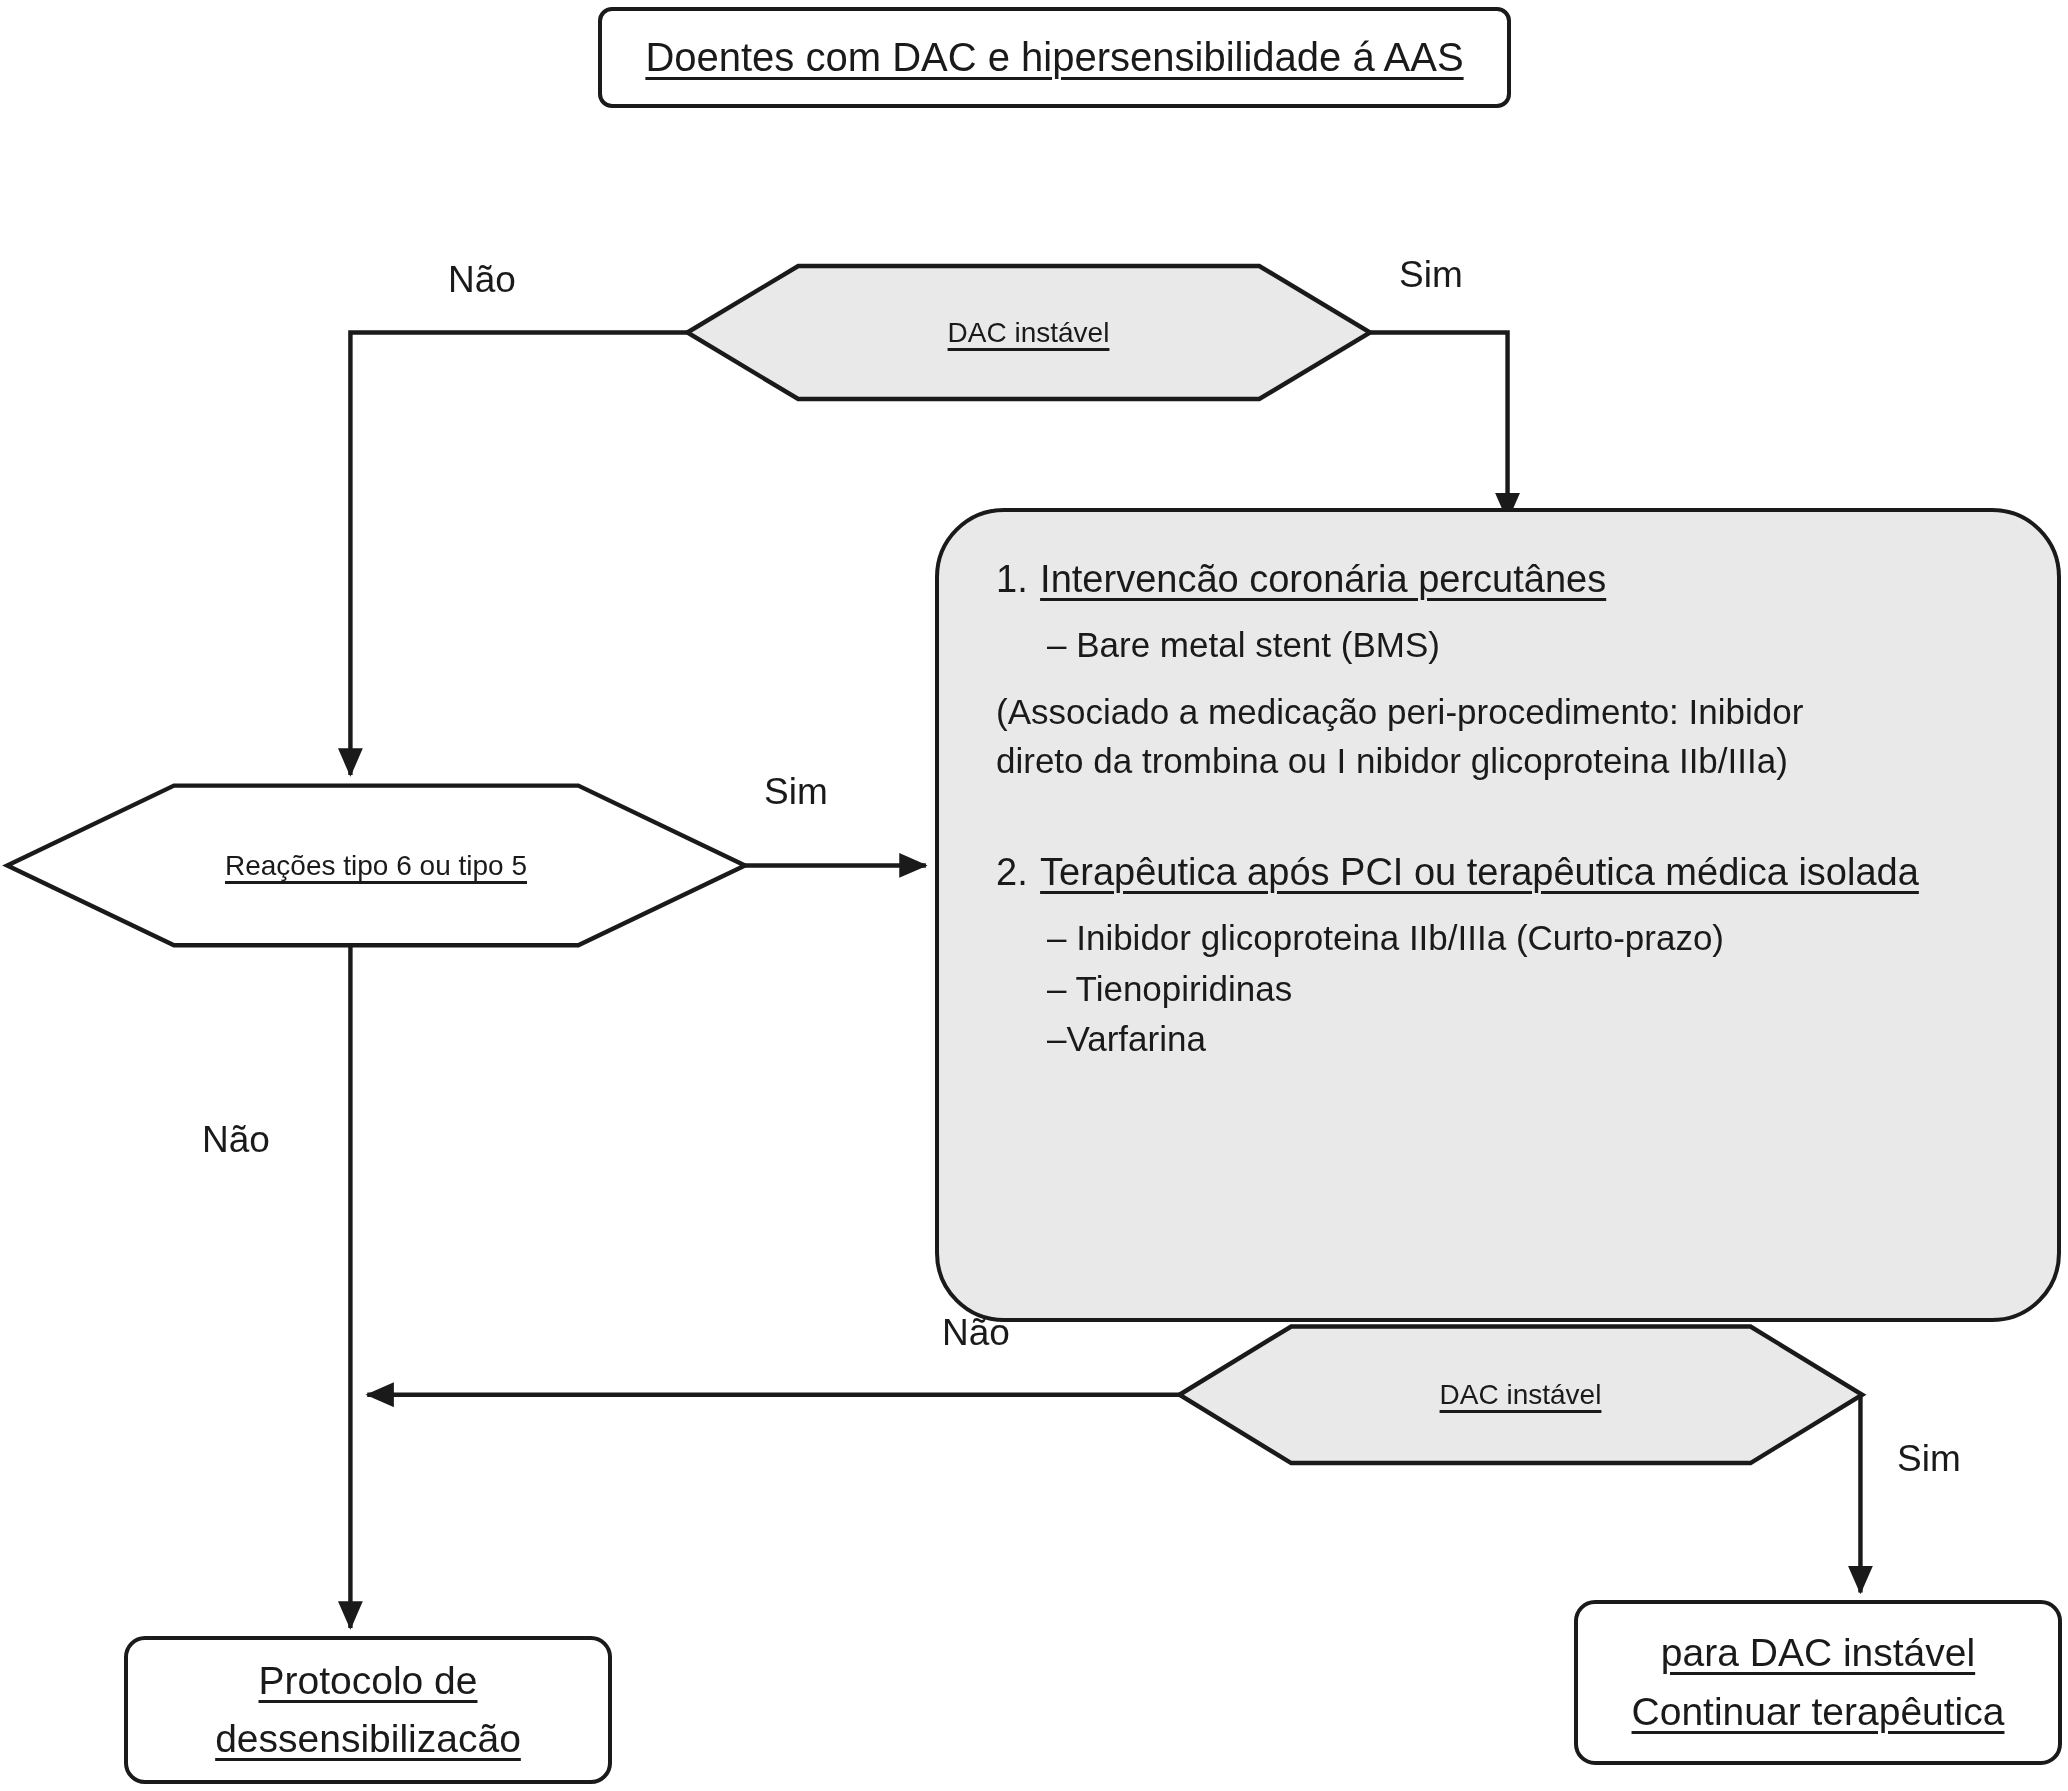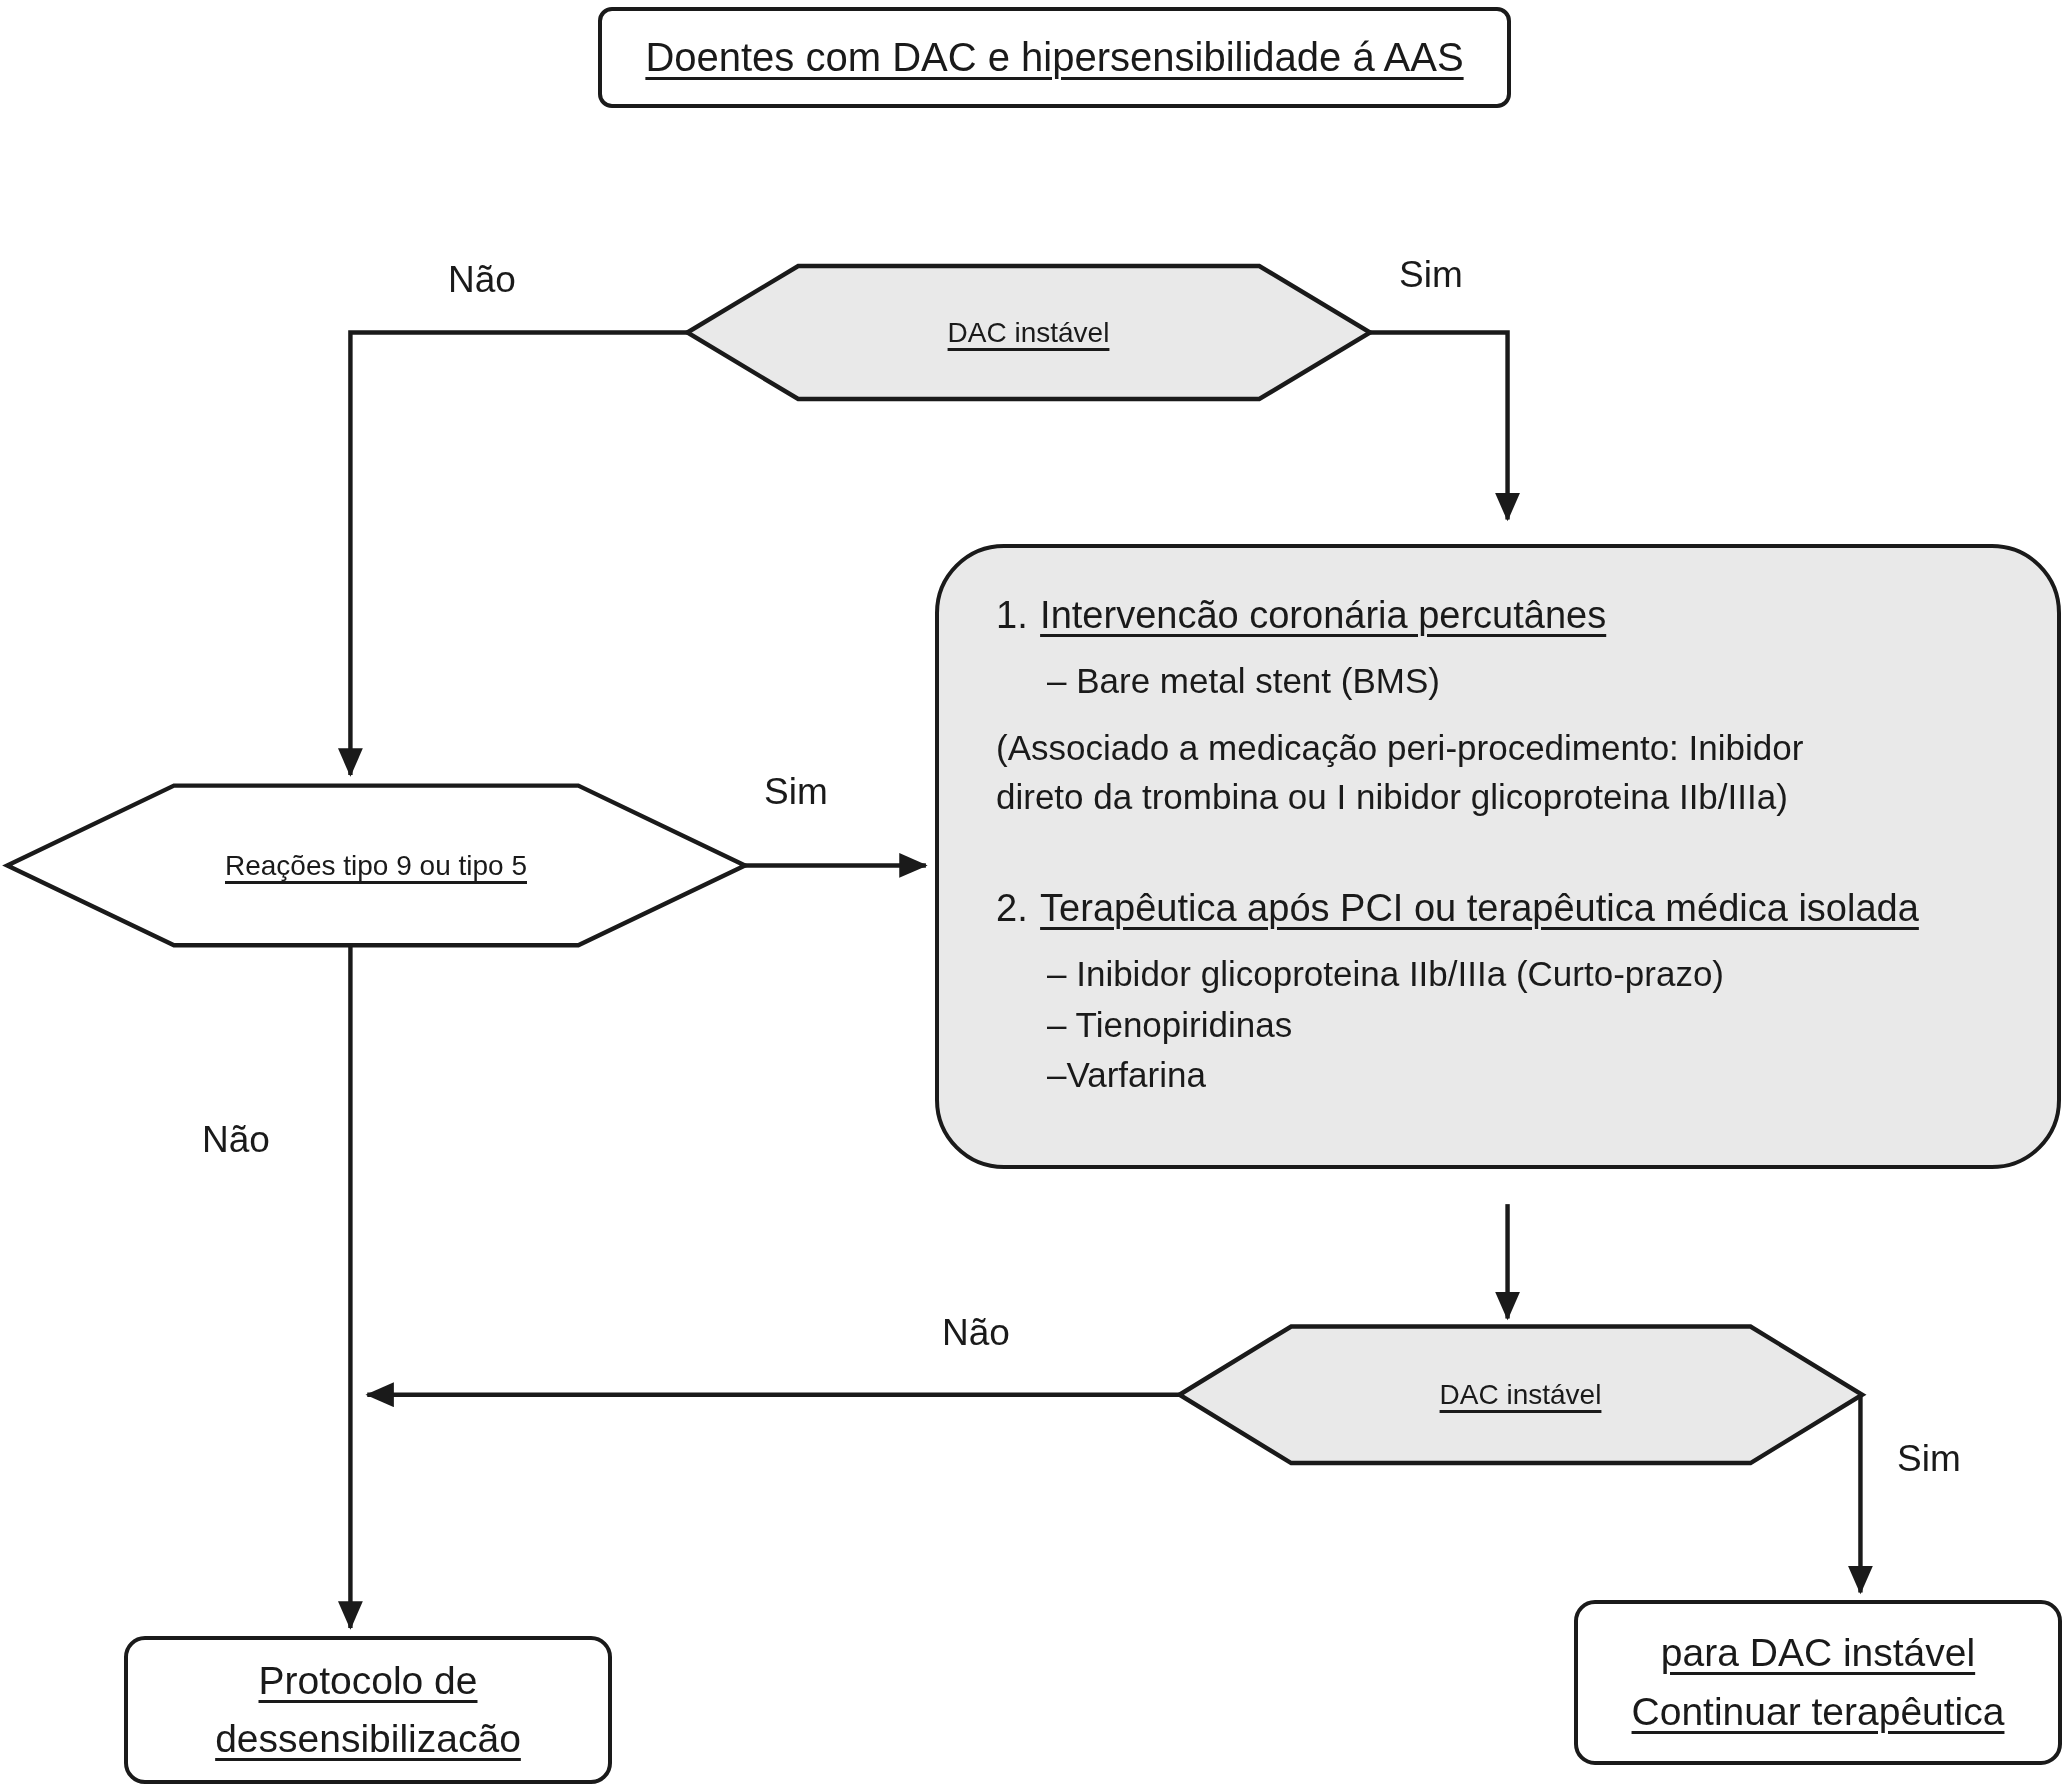--- a/index.html
+++ b/index.html
@@ -46,22 +46,22 @@
     border: 4.4px solid var(--line, #1a1a1a);
     background: var(--fill-white, #ffffff);
   }
   .title-box { border-radius: 14px; font-size: 40px; }
   .terminal-box { border-radius: 21px; font-size: 39px; line-height: 1.5; }
   .hex-label { font-size: 28px; background: transparent; }
   .edge-label { position: absolute; font-size: 37px; white-space: nowrap; }
 
   .bigbox {
     position: absolute;
-    left: 935px; top: 544px;
-    width: 1126px; height: 625px;
+    left: 935px; top: 508px;
+    width: 1126px; height: 814px;
     background: var(--fill-gray, #e9e9e9);
     border: 4.4px solid var(--line, #1a1a1a);
     border-radius: 69px;
     padding: 44px 50px 35px 57px;
     font-size: 35px;
     line-height: 1.25;
   }
   .bigbox .heading { font-size: 38px; }
   .bigbox .heading .num { margin-right: 12.4px; }
   .bigbox .heading.h2 { margin-top: 64px; }
@@ -95,21 +95,21 @@
 
   <div class="node box title-box" style="left:598px; top:7px; width:913px; height:101px;">
     <span class="u">Doentes com DAC e hipersensibilidade á AAS</span>
   </div>
 
   <div class="node hex-label" style="left:687px; top:266px; width:683px; height:133px;">
     <span class="u">DAC instável</span>
   </div>
 
   <div class="node hex-label" style="left:7px; top:786px; width:738px; height:160px;">
-    <span class="u">Reações tipo 9 ou tipo 5</span>
+    <span class="u">Reações tipo 6 ou tipo 5</span>
   </div>
 
   <div class="node hex-label" style="left:1179px; top:1326px; width:683px; height:137px;">
     <span class="u">DAC instável</span>
   </div>
 
   <div class="bigbox">
     <div class="heading">
       <span class="num">1.</span><span class="u">Intervencão coronária percutânes</span>
     </div>

